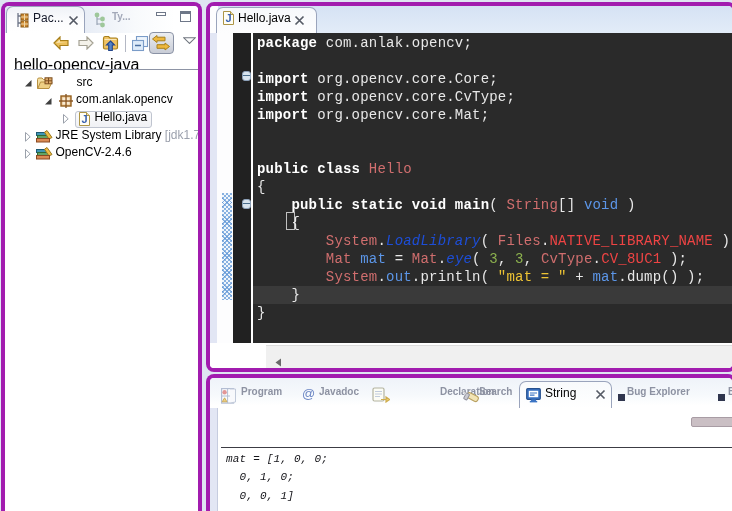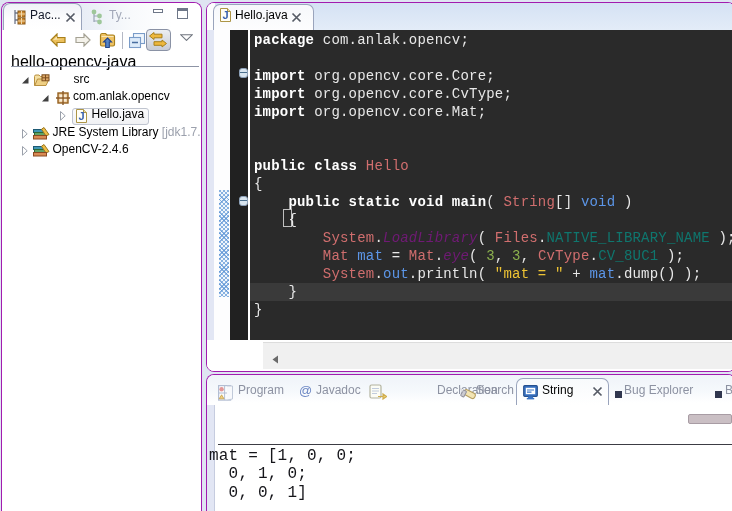--- a/index.html
+++ b/index.html
@@ -1,28 +1,28 @@
 <!DOCTYPE html>
 <html><head>
 <meta charset="utf-8">
 <style>
 html,body{margin:0;padding:0;}
 body{width:732px;height:511px;overflow:hidden;position:relative;background:#dfe5f2;font-family:"Liberation Sans",sans-serif;}
 .abs{position:absolute;}
-.panel{position:absolute;background:#fff;border:1px solid #a21caf;box-sizing:border-box;}
+.panel{position:absolute;background:#fff;border:4px solid #a21caf;box-sizing:border-box;}
 .tabtext{font-size:12px;color:#000;line-height:1;}
-.graytab{font-size:12px;color:#8d92a2;line-height:1;}
+.graytab{font-size:10px;color:#8d92a2;line-height:1;font-weight:bold;}
 pre{margin:0;font-family:"Liberation Mono",monospace;}
 .k{color:#ffffff;font-weight:bold;}
 .t{color:#d06e6e;}
 .v{color:#5c96e8;}
-.sf{color:#0f766e;}
+.sf{color:#ef4444;}
 .s{color:#edc334;}
 .n{color:#8cb14e;}
-.im{color:#701a75;font-style:italic;}
+.im{color:#1d4ed8;font-style:italic;}
 </style>
 </head>
 <body>
 
 <div class="panel" style="left:1px;top:2px;width:201px;height:509px;border-radius:8px 8px 0 0;border-bottom:none;overflow:hidden;">
 
   <div class="abs" style="left:0;top:0;width:199px;height:27px;background:linear-gradient(90deg,#dfe6f3 0,#e8edf6 80px,#f8fafc 130px,#ffffff 170px);"></div>
 
   <div class="abs" style="left:1px;top:0px;width:79px;height:27px;border:1px solid #9aa4bc;border-bottom:none;border-radius:7px 7px 0 0;background:linear-gradient(#eff2f7,#fdfdfe 60%,#ffffff);box-sizing:border-box;"></div>
   <svg class="abs" style="left:11px;top:6px;" width="13" height="16" viewBox="0 0 13 16">
@@ -234,16 +234,16 @@
   <div class="abs graytab" style="left:417px;top:9px;">Bug Explorer</div>
   <div class="abs" style="left:508px;top:16px;width:7px;height:7px;background:#30364e;"></div>
   <div class="abs graytab" style="left:518px;top:9px;white-space:nowrap;">Bug Explorer</div>
 
   <div class="abs" style="left:481px;top:38.5px;width:44px;height:10.5px;border:1px solid #a89ca4;border-radius:2px;background:#cabfc4;box-sizing:border-box;"></div>
 
   <div class="abs" style="left:0;top:30px;width:7px;height:107px;background:#e2e6f4;border-right:1px solid #c6ccdf;"></div>
 
   <div class="abs" style="left:11px;top:69px;width:519px;height:1px;background:#3c3c44;"></div>
 
-  <pre class="abs" style="left:2px;top:72px;font-size:16px;line-height:18.3px;letter-spacing:0.2px;color:#15151a;">mat = [1, 0, 0;
+  <pre class="abs" style="left:16px;top:72px;font-size:11px;line-height:18.3px;letter-spacing:0.2px;color:#15151a;font-style:italic;">mat = [1, 0, 0;
   0, 1, 0;
   0, 0, 1]</pre>
 </div>
 
 </body></html>

